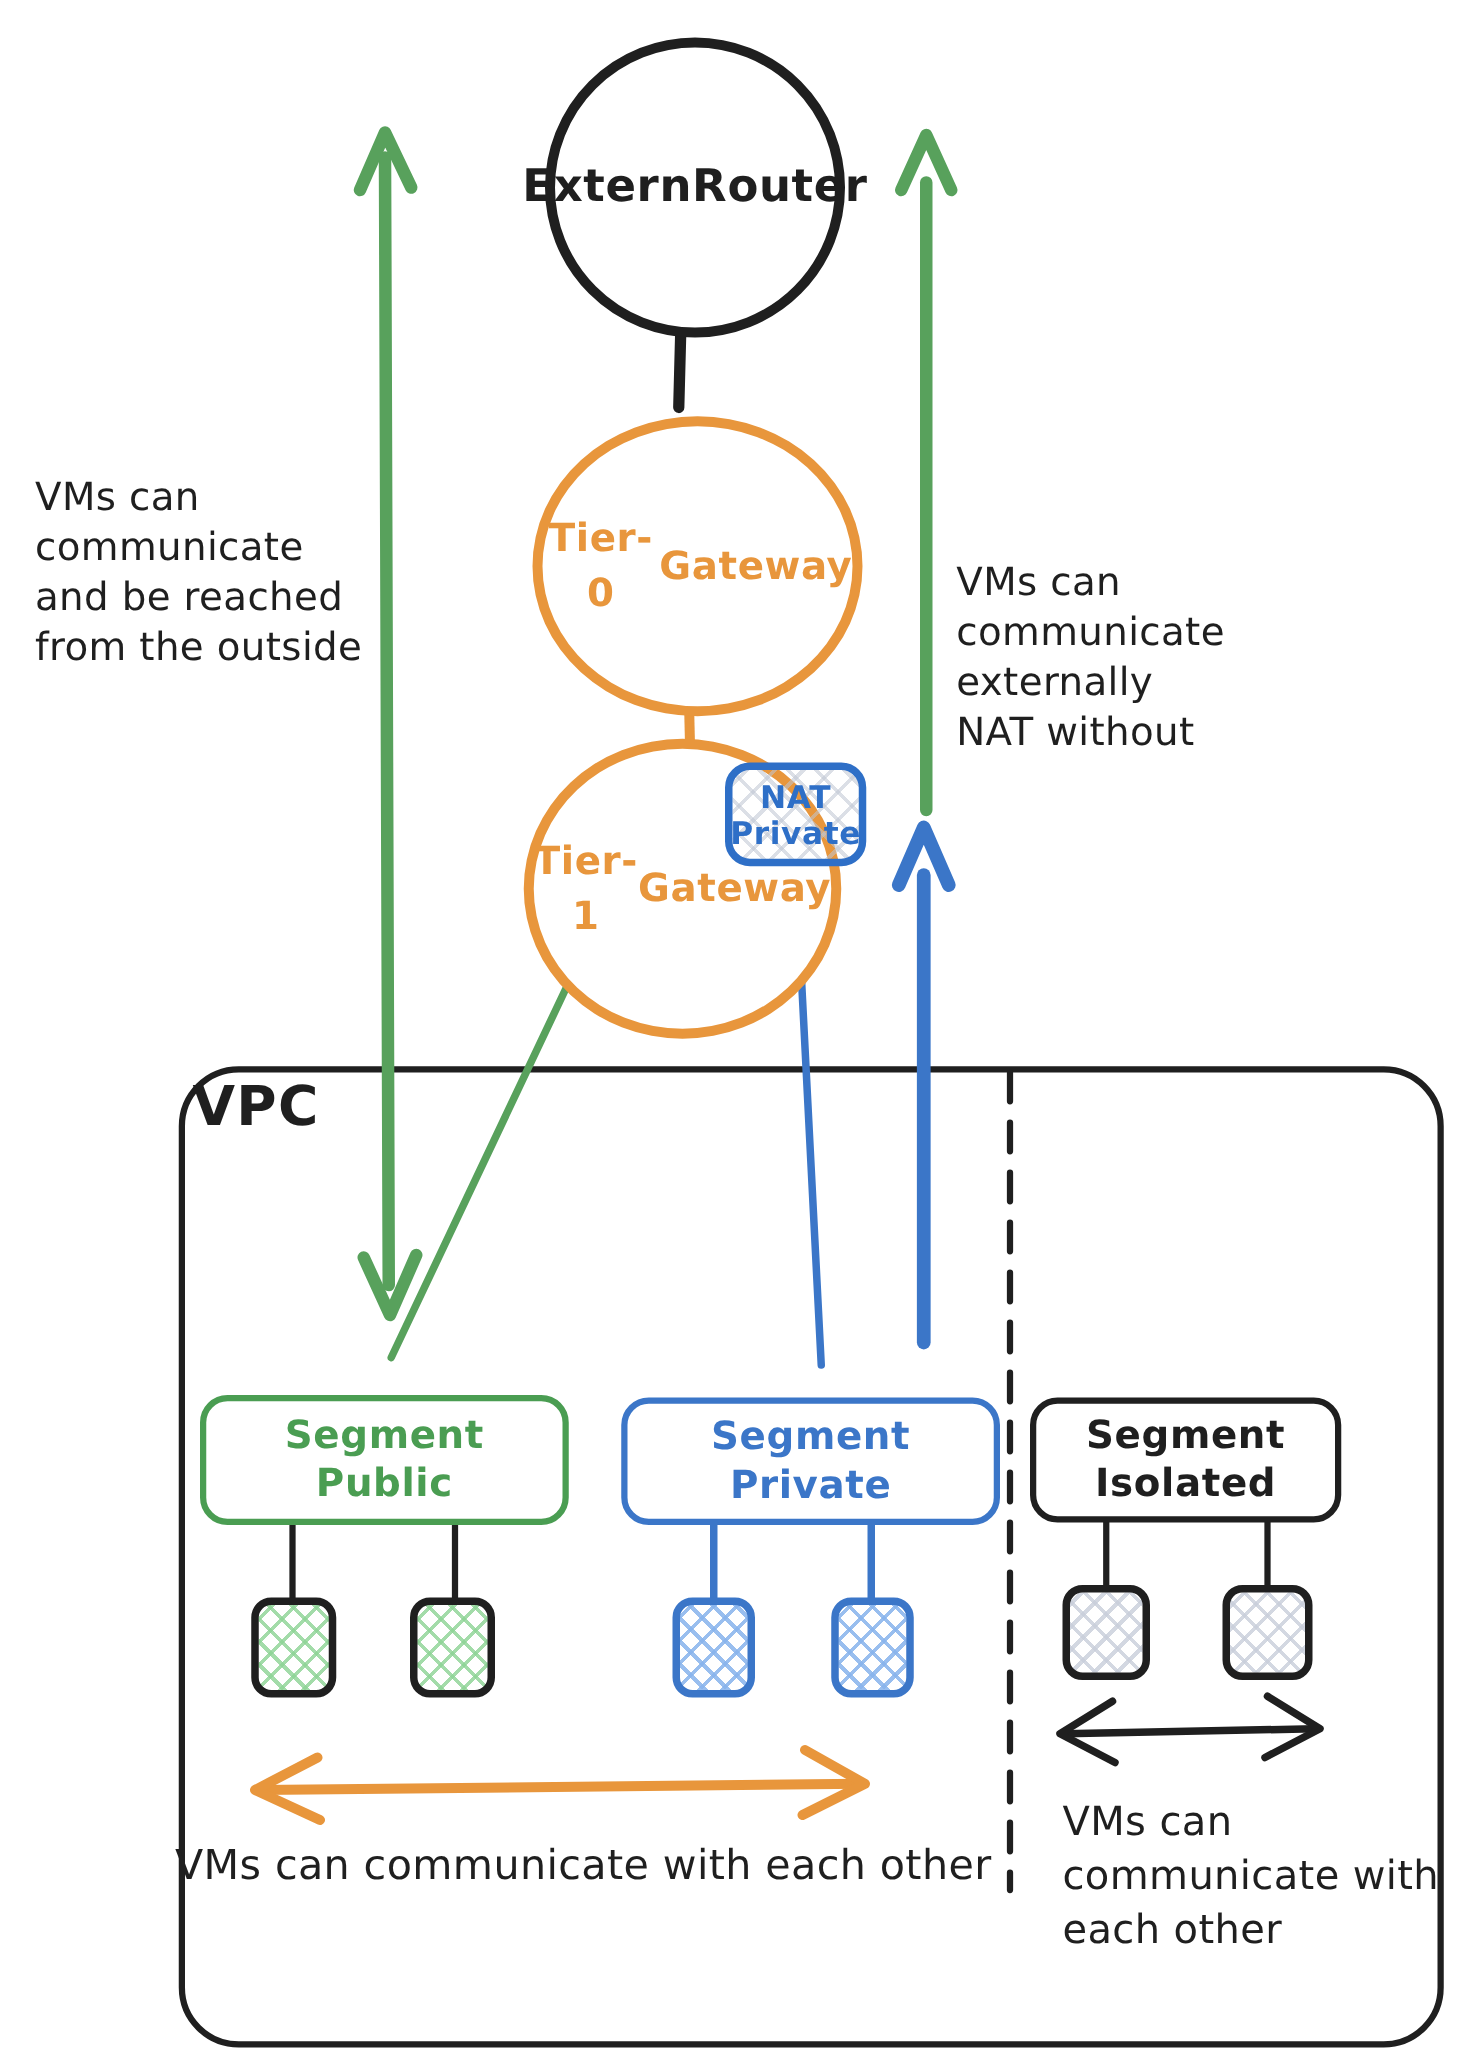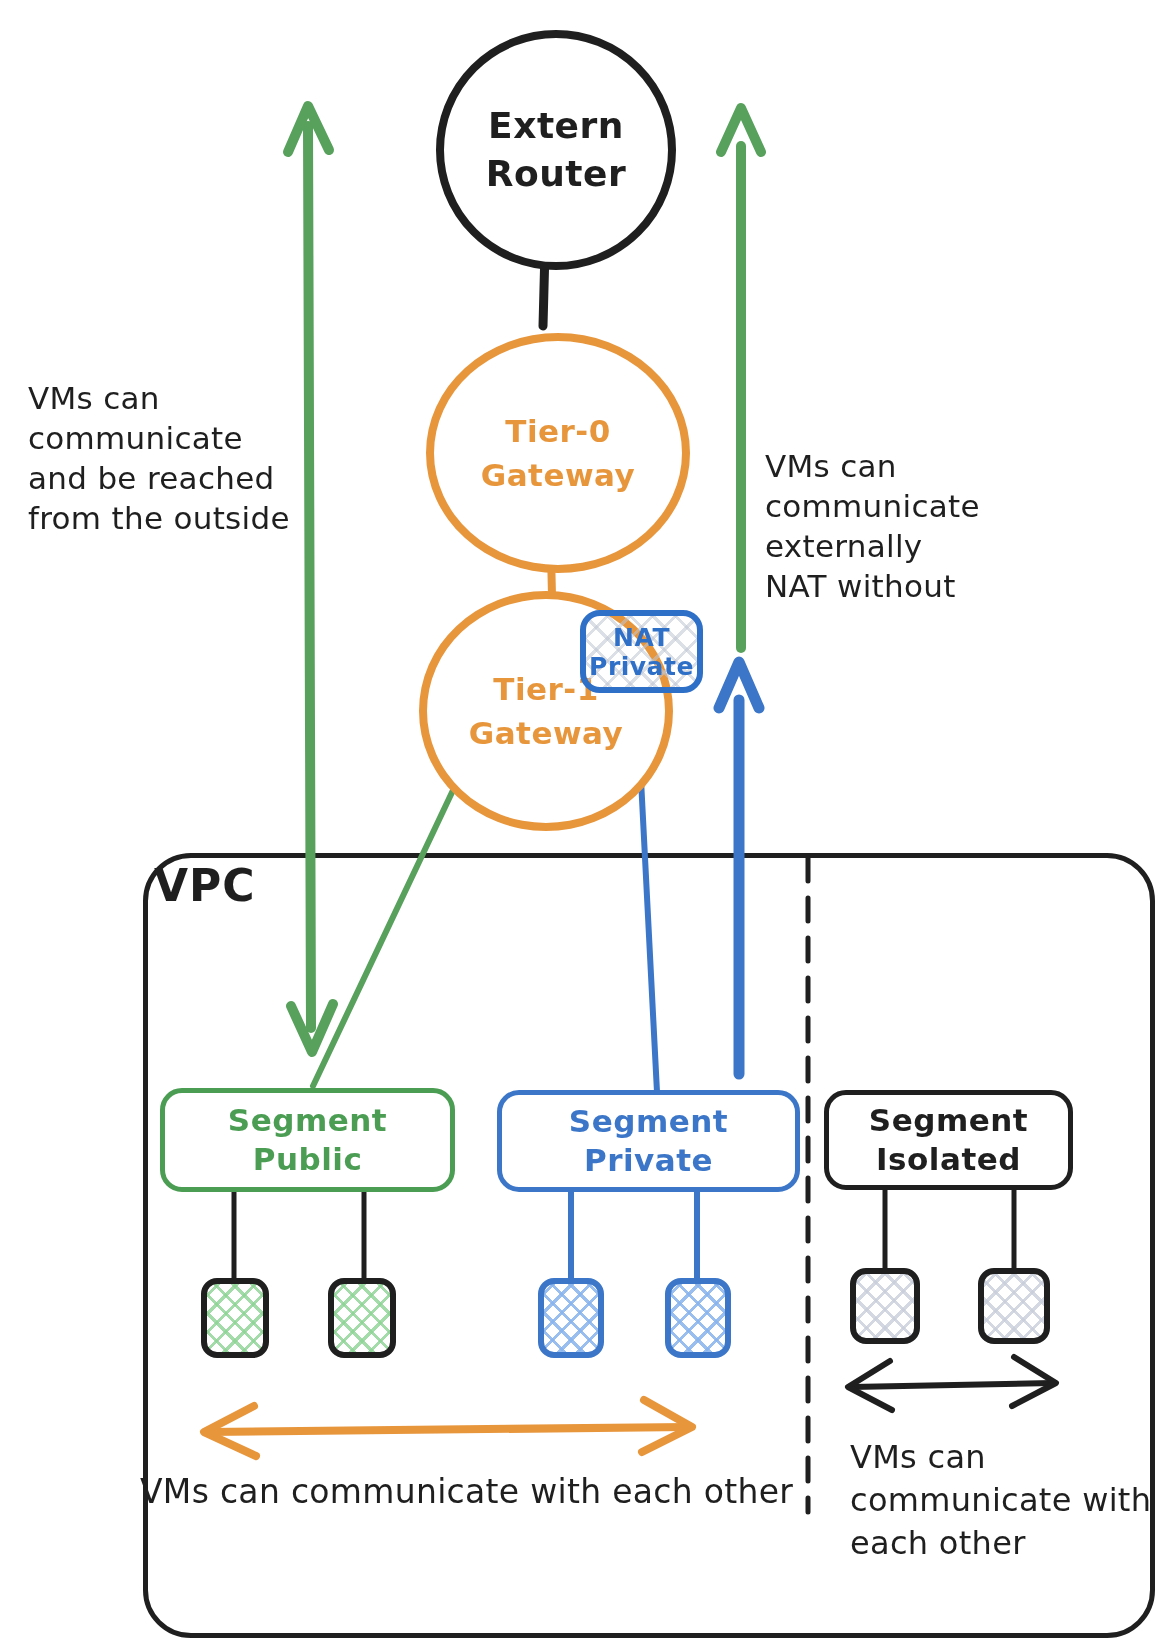--- a/index.html
+++ b/index.html
@@ -5,29 +5,29 @@
   html,body { margin:0; padding:0; background:#ffffff; }
   .canvas {
     position:relative; width:1172px; height:1652px; overflow:hidden;
     font-family:"DejaVu Sans", sans-serif; color:#1f1f1f; background:#ffffff;
   }
   svg.connectors { position:absolute; left:0; top:0; z-index:1; }
 
   
   .node-circle {
     position:absolute; border-radius:50%; background:#ffffff; z-index:2;
-    display:flex; flex-direction:column; align-items:center; justify-content:center;
+    display:flex; flex-direction:row; align-items:center; justify-content:center;
     text-align:center; font-weight:600; letter-spacing:.5px;
   }
   .circle-black { border:8px solid #1f1f1f; font-size:36px; line-height:48px; }
   .circle-orange { border:8px solid #e8963c; color:#e8963c; font-size:31px; line-height:44px; }
 
   
   .nat-badge {
-    position:absolute; left:580px; top:610px; width:123px; height:83px; z-index:3;
+    position:absolute; left:580px; top:610px; width:113px; height:83px; z-index:3;
     border:6px solid #2e6fc7; border-radius:20px; box-sizing:border-box;
     display:flex; flex-direction:column; align-items:center; justify-content:center;
     color:#2e6fc7; font-size:25px; line-height:29px; font-weight:600; letter-spacing:.5px;
     background-image:
       repeating-linear-gradient(45deg, rgba(190,197,210,.55) 0 3px, transparent 3px 16px),
       repeating-linear-gradient(-45deg, rgba(190,197,210,.55) 0 3px, transparent 3px 16px);
   }
 
   
   .vpc-box {
@@ -36,21 +36,21 @@
   }
   .vpc-label {
     position:absolute; left:154px; top:860px; z-index:2;
     font-size:44px; font-weight:700; letter-spacing:1px;
   }
 
   
   .segment-box {
     position:absolute; z-index:2; background:#ffffff; box-sizing:border-box;
     border-radius:22px; display:flex; flex-direction:column; align-items:center; justify-content:center;
-    font-size:31px; line-height:39px; font-weight:600; letter-spacing:.5px; text-align:center;
+    font-size:31px; line-height:39px; font-weight:600; letter-spacing:.5px; text-align:center;margin-top:28px;
   }
   .seg-public   { left:160px; top:1088px; width:295px; height:104px; border:5px solid #4a9d52; color:#4a9d52; }
   .seg-private  { left:497px; top:1090px; width:303px; height:102px; border:5px solid #3b76c8; color:#3b76c8; }
   .seg-isolated { left:824px; top:1090px; width:249px; height:100px; border:5px solid #1f1f1f; color:#1f1f1f; }
 
   
   .vm { position:absolute; z-index:2; box-sizing:border-box; border-radius:16px; background:#ffffff; }
   .vm-black { border:6px solid #1f1f1f; }
   .vm-blue  { border:6px solid #3b76c8; }
   .hatch-green { background-image:

